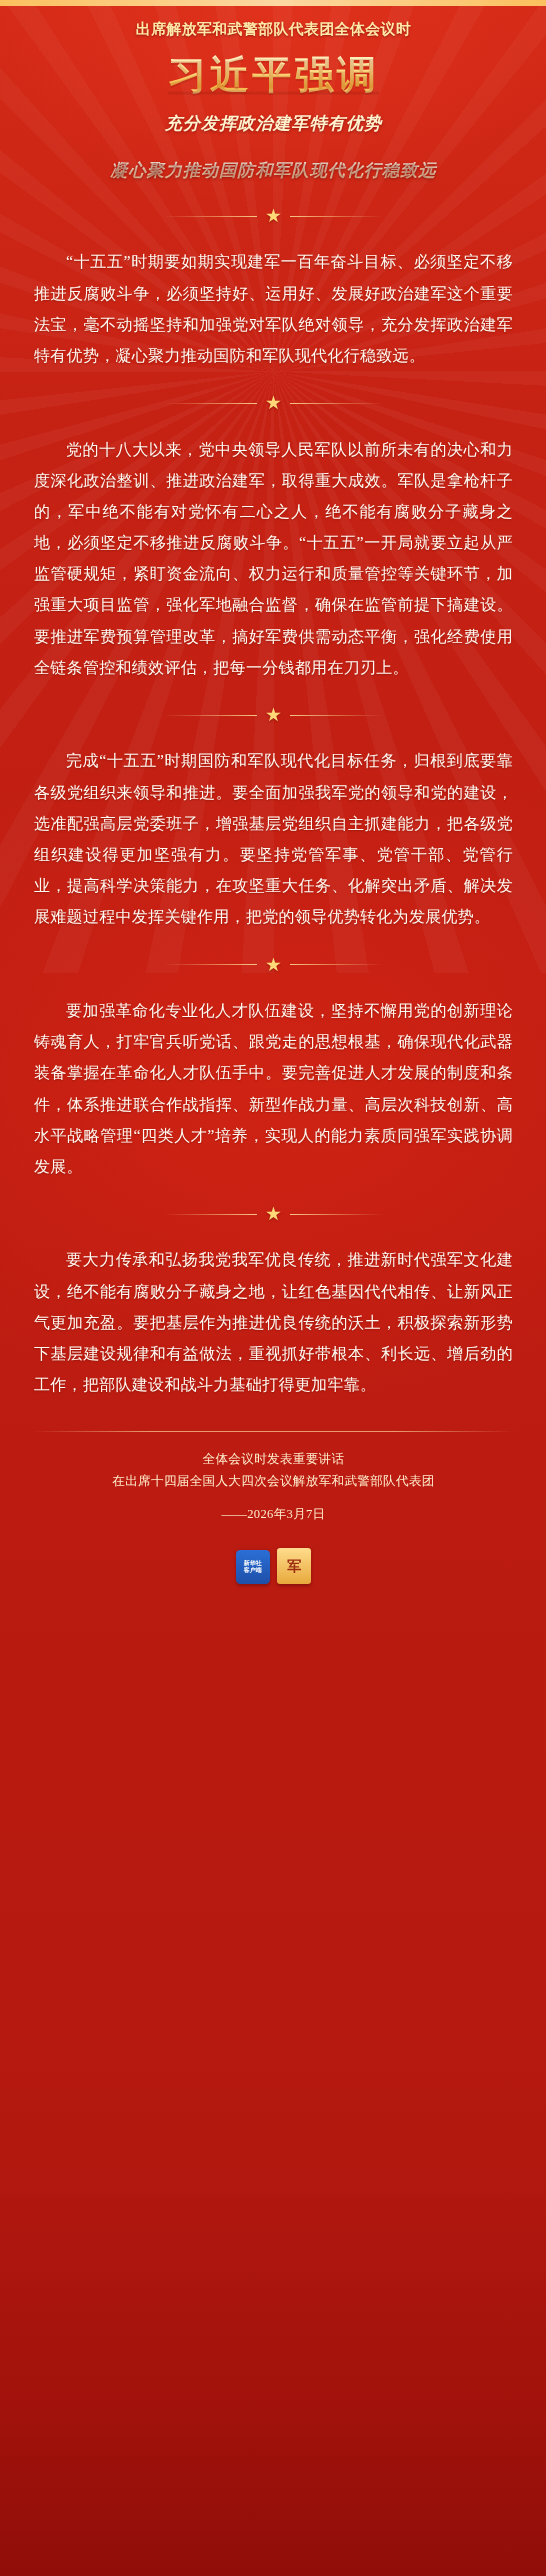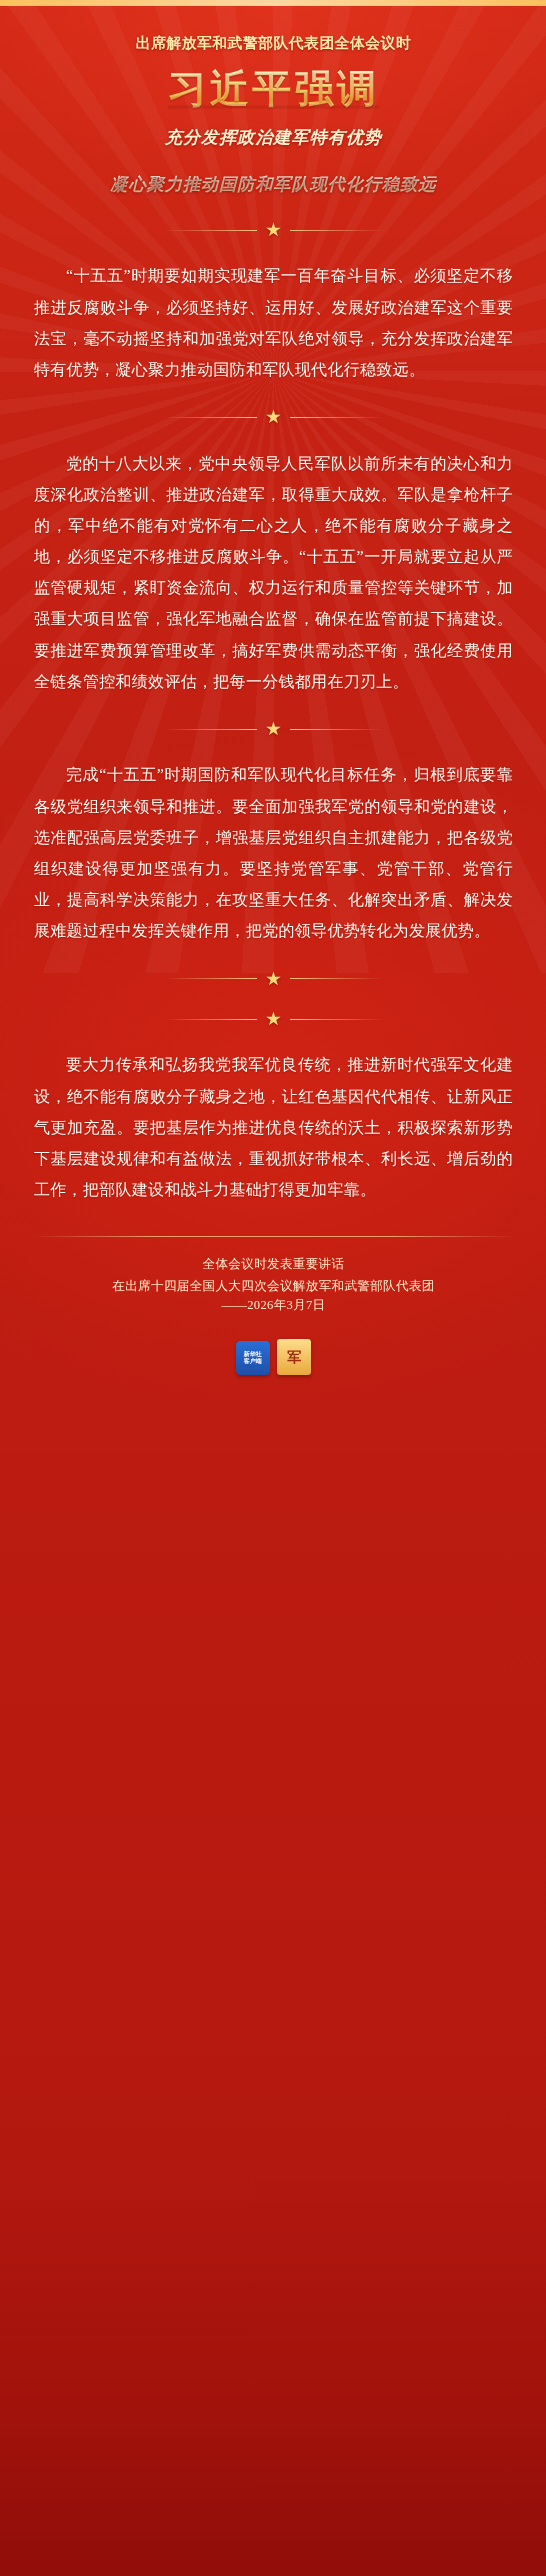--- a/index.html
+++ b/index.html
@@ -51,21 +51,21 @@
     background: linear-gradient(180deg, rgba(160,16,10,0) 0%, rgba(150,14,9,0.55) 60%, rgba(140,12,8,0.85) 100%);
     pointer-events: none;
   }
   .content {
     position: relative;
     z-index: 3;
   }
 
   
   .header {
-    padding: 34px 25px 0 25px;
+    padding: 20px 25px 0 25px;
     text-align: center;
   }
   .kicker {
     font-family: "Liberation Sans", "DejaVu Sans", sans-serif;
     font-weight: bold;
     font-size: 14.8px;
     letter-spacing: 0.5px;
     color: #ffe9a8;
     text-shadow: 0 1.1px 2.2px rgba(90,8,4,0.55);
     line-height: 1.3;
@@ -155,21 +155,21 @@
     background: linear-gradient(90deg, rgba(255,226,160,0) 0%, rgba(255,226,160,0.65) 25%, rgba(255,226,160,0.65) 75%, rgba(255,226,160,0) 100%);
     margin-bottom: 16.4px;
   }
   .caption {
     font-size: 12.6px;
     line-height: 1.75;
     color: #ffeecd;
     letter-spacing: 0.3px;
   }
   .date {
-    margin-top: 0;
+    margin-top: 14px;
     font-size: 12.6px;
     color: #ffeecd;
     letter-spacing: 0.3px;
   }
 
   
   .logo-strip {
     margin-top: 25px;
     padding-bottom: 18.6px;
     display: flex;
@@ -263,20 +263,21 @@
       </div>
 
       <p class="para">完成“十五五”时期国防和军队现代化目标任务，归根到底要靠各级党组织来领导和推进。要全面加强我军党的领导和党的建设，选准配强高层党委班子，增强基层党组织自主抓建能力，把各级党组织建设得更加坚强有力。要坚持党管军事、党管干部、党管行业，提高科学决策能力，在攻坚重大任务、化解突出矛盾、解决发展难题过程中发挥关键作用，把党的领导优势转化为发展优势。</p>
 
       <div class="sep">
         <div class="bar"></div>
         <div class="star">★</div>
         <div class="bar right"></div>
       </div>
 
+      <p class="para">要加强革命化专业化人才队伍建设，坚持不懈用党的创新理论铸魂育人，打牢官兵听党话、跟党走的思想根基，确保现代化武器装备掌握在革命化人才队伍手中。要完善促进人才发展的制度和条件，体系推进联合作战指挥、新型作战力量、高层次科技创新、高水平战略管理“四类人才”培养，实现人的能力素质同强军实践协调发展。</p>
 
       <div class="sep">
         <div class="bar"></div>
         <div class="star">★</div>
         <div class="bar right"></div>
       </div>
 
       <p class="para">要大力传承和弘扬我党我军优良传统，推进新时代强军文化建设，绝不能有腐败分子藏身之地，让红色基因代代相传、让新风正气更加充盈。要把基层作为推进优良传统的沃土，积极探索新形势下基层建设规律和有益做法，重视抓好带根本、利长远、增后劲的工作，把部队建设和战斗力基础打得更加牢靠。</p>
     </div>
 

